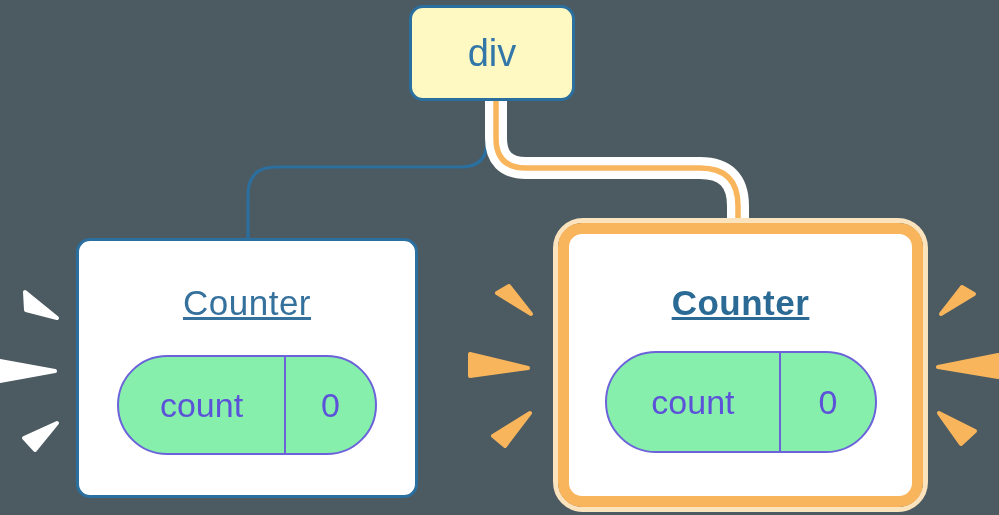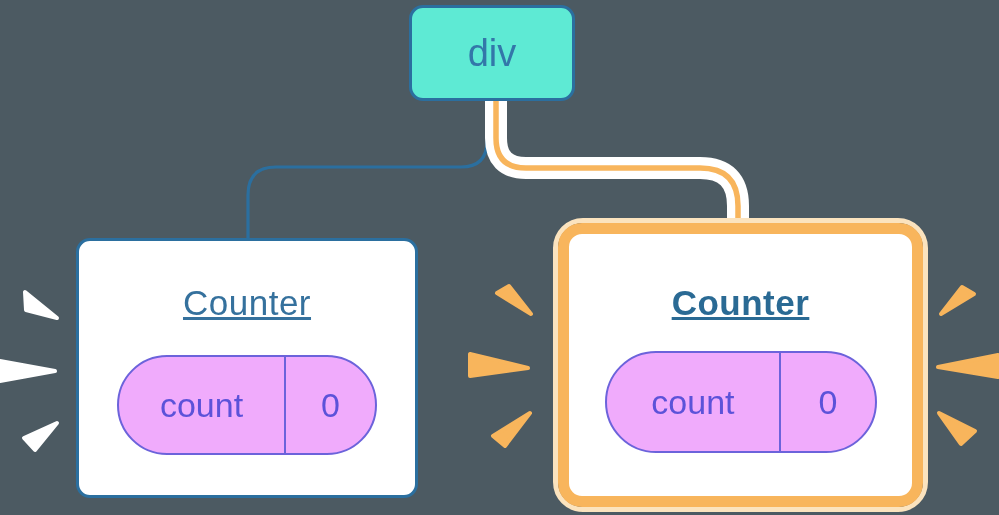--- a/index.html
+++ b/index.html
@@ -9,21 +9,21 @@
     font-family: "Liberation Sans", sans-serif;
     overflow: hidden;
   }
   .stage { position: relative; width: 999px; height: 515px; }
   .svg-layer { position: absolute; left: 0; top: 0; width: 999px; height: 515px; }
 
   
   .node-root {
     position: absolute; left: 409px; top: 5px;
     width: 166px; height: 96px; box-sizing: border-box;
-    background: #5eead4;
+    background: #fef9c3;
     border: 3.5px solid #2B6F9F;
     border-radius: 14px;
     display: flex; align-items: center; justify-content: center;
     color: #3377A9; font-size: 38px;
   }
 
   
   .card-left {
     position: absolute; left: 76px; top: 238px;
     width: 342px; height: 260px; box-sizing: border-box;
@@ -60,21 +60,21 @@
     margin-top: 49px;
     font-weight: 700;
     color: #2A6A94;
   }
 
   .pill {
     margin-top: 32px;
     width: 260px; height: 100px; box-sizing: border-box;
     border: 2.5px solid #6C63DB;
     border-radius: 52px;
-    background: #f0abfc;
+    background: #86efac;
     display: flex;
     color: #5C52D9; font-size: 34px;
   }
   .card-right-mid .pill { margin-top: 28px; width: 272px; height: 102px; }
   .pill-key {
     flex: 65; display: flex; align-items: center; justify-content: center;
     border-right: 2.5px solid #6C63DB;
   }
   .pill-value {
     flex: 35; display: flex; align-items: center; justify-content: center;

